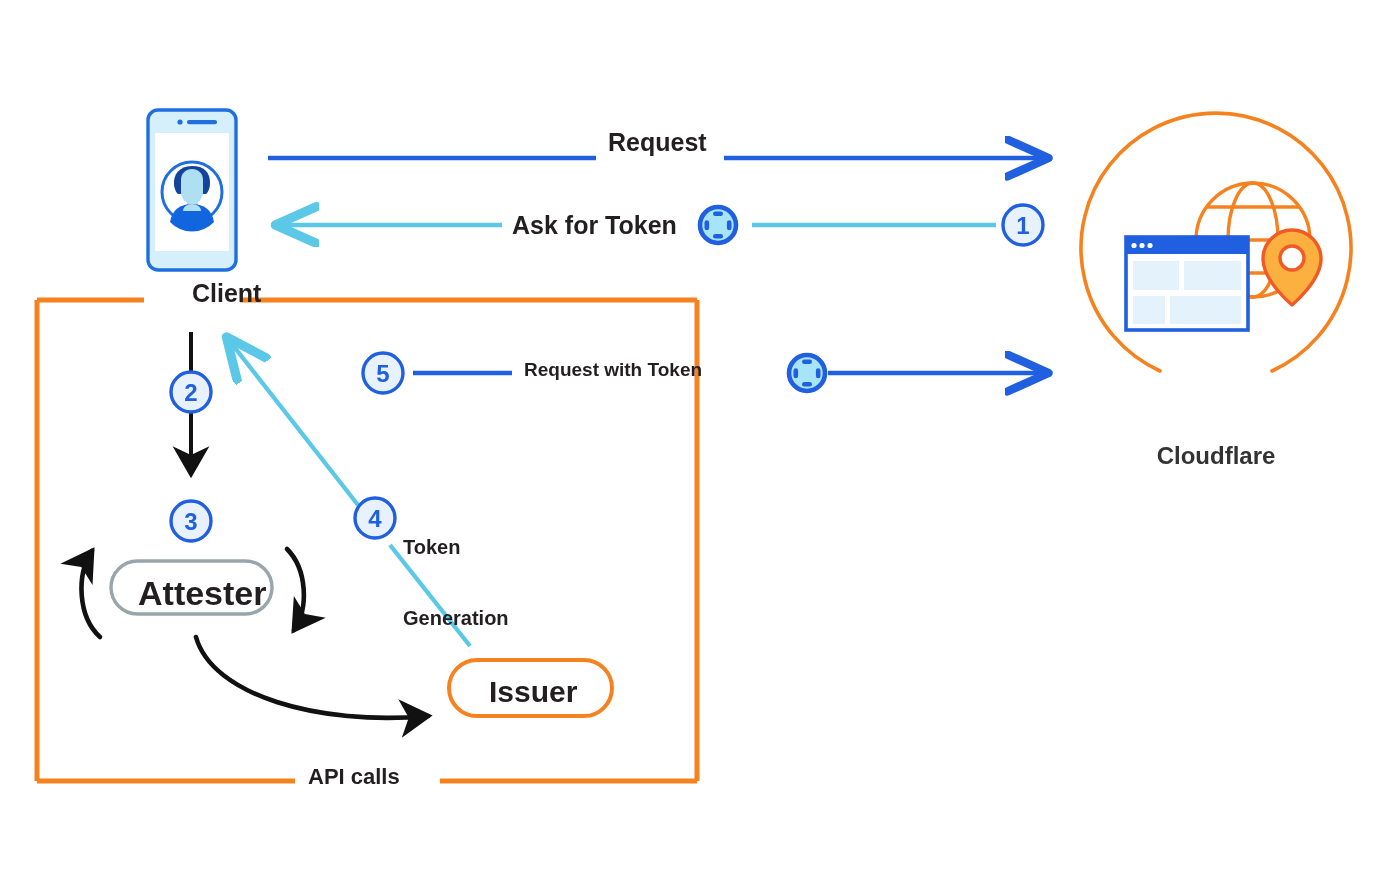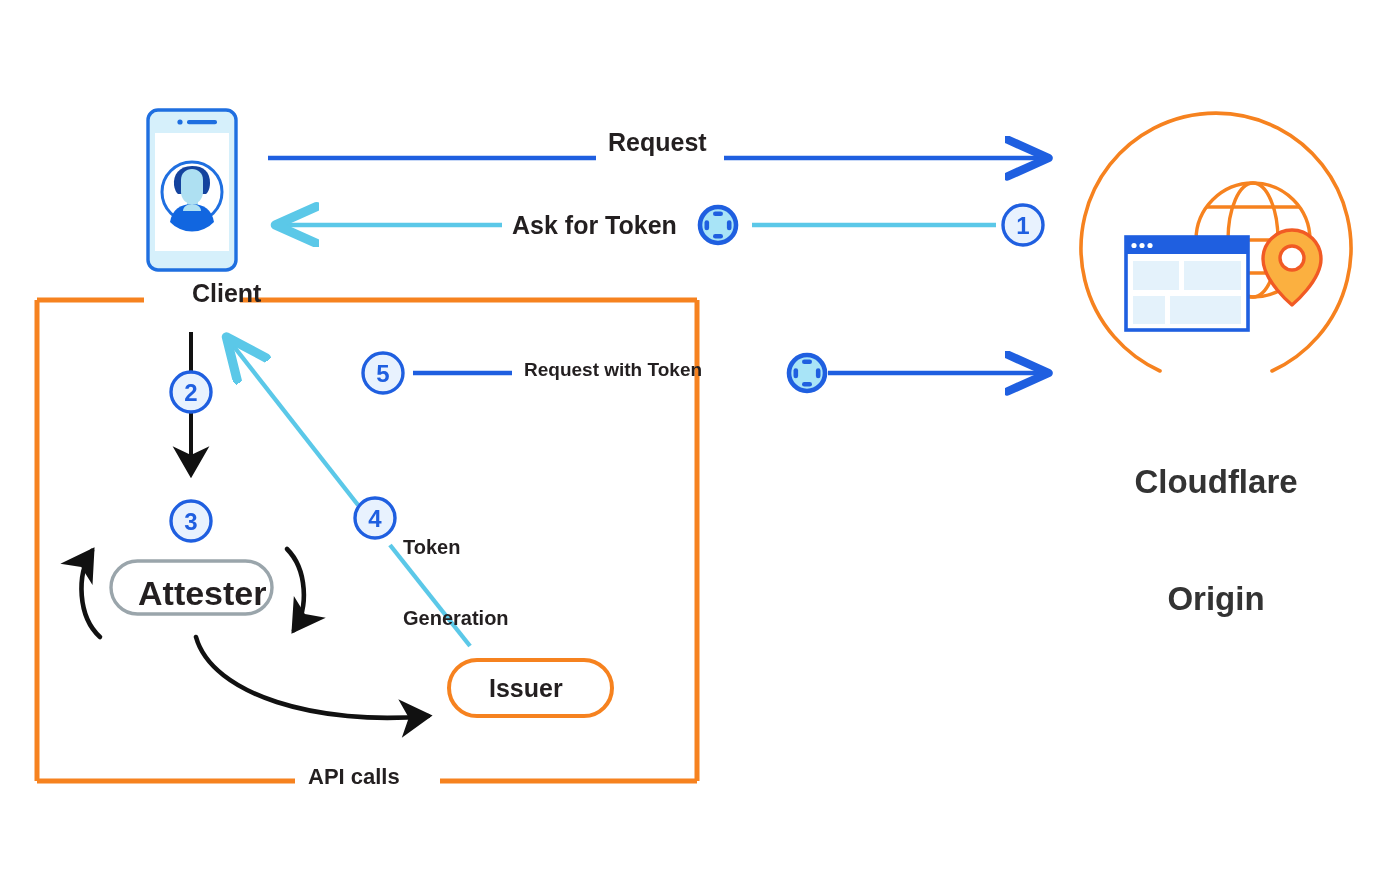--- a/index.html
+++ b/index.html
@@ -34,23 +34,23 @@
     white-space: pre;
     line-height: 1.18;
   }
   .lbl-request      { left: 608px; top: 128px; font-size: 25px; }
   .lbl-ask          { left: 512px; top: 211px; font-size: 25px; }
   .lbl-reqtoken     { left: 524px; top: 359px; font-size: 19px; }
   .lbl-client       { left: 152px; top: 279px; font-size: 25px; margin-left: 40px; }
   .lbl-apicalls     { left: 308px; top: 764px; font-size: 22px; }
   .lbl-tokengen     { left: 403px; top: 489px; font-size: 20px; }
   .lbl-attester     { left: 138px; top: 573px; font-size: 34px; }
-  .lbl-issuer       { left: 489px; top: 674px; font-size: 25px; }
+  .lbl-issuer       { left: 489px; top: 674px; font-size: 30px; }
   .lbl-cf {
-    left: 1124px; top: 385px; font-size: 33px;
+    left: 1124px; top: 385px; font-size: 24px;
     text-align: center; width: 184px;
     color: #333333;
   }
 </style>
 </head>
 <body>
 
 <div id="stage">
 
   <svg class="layer" viewBox="0 0 1390 882">
@@ -217,16 +217,15 @@
     <div>Token</div>
     <div>Generation</div>
   </div>
 
   <div class="lbl lbl-attester">Attester</div>
 
   <div class="lbl lbl-issuer">Issuer</div>
 
   <div class="lbl lbl-cf">
     <div>Cloudflare</div>
-    <div>Origin</div>
   </div>
 
 </div>
 
 </body></html>

